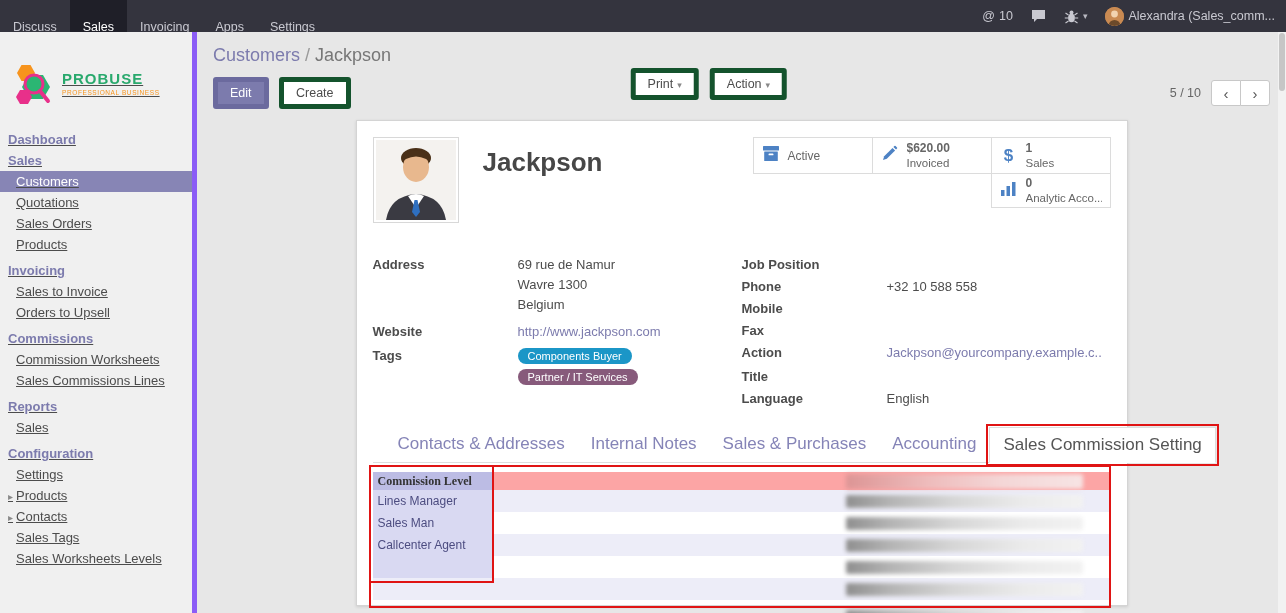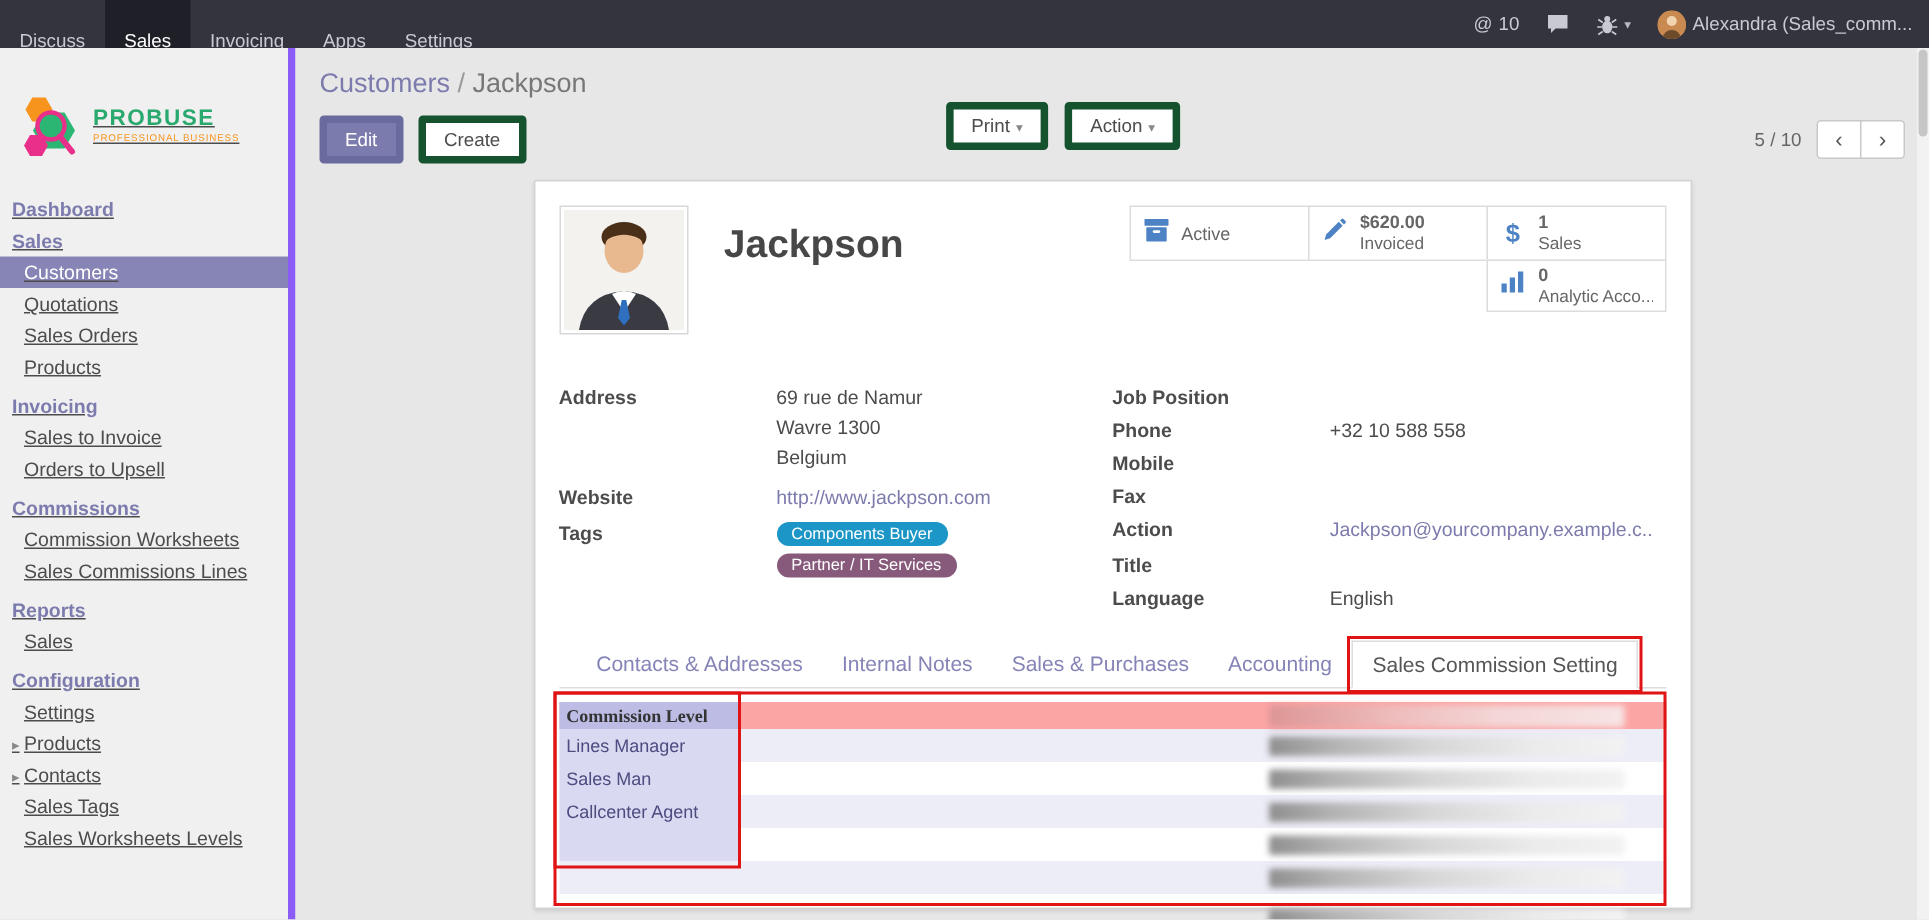--- a/index.html
+++ b/index.html
@@ -73,21 +73,21 @@
   .fval { font-size:13px; color:#4c4c4c; }
   .fval.link { color:#7c7bad; cursor:pointer; }
   .addr-line { margin-bottom:5px; }
   .tag { display:block; width:fit-content; color:#fff; font-size:11px; padding:2px 10px; border-radius:10px; margin-bottom:5px; cursor:pointer; }
   .tag.blue { background:#1b96c7; }
   .tag.purple { background:#875a7b; }
   .sp { margin-top:7px; }
 
   
   .tabs { display:flex; margin-top:14px; border-bottom:1px solid #ddd; padding-left:12px; }
-  .tab { font-size:14px; color:#8584b7; padding:7px 13px; cursor:pointer; white-space:nowrap; }
+  .tab { font-size:17px; color:#8584b7; padding:7px 13px; cursor:pointer; white-space:nowrap; }
   .tab.active { background:#fff; border:1px solid #ddd; border-bottom-color:#fff; margin-bottom:-1px; color:#555; outline:2px solid #e01414; outline-offset:1px; }
 
   
   .tablewrap { margin-top:9px; position:relative; }
   .trow { display:flex; height:22px; align-items:center; }
   .trow.thead { height:18px; background:#fca5a5;font-family:Liberation Serif, serif; }
   .trow.odd { background:#ededf8; }
   .trow.even { background:#fff; }
   .c1 { width:120px; height:100%; display:flex; align-items:center; padding-left:5px; font-size:12px; flex-shrink:0; }
   .c1.hcell { background:#bcbce4; font-weight:bold; color:#333; }

